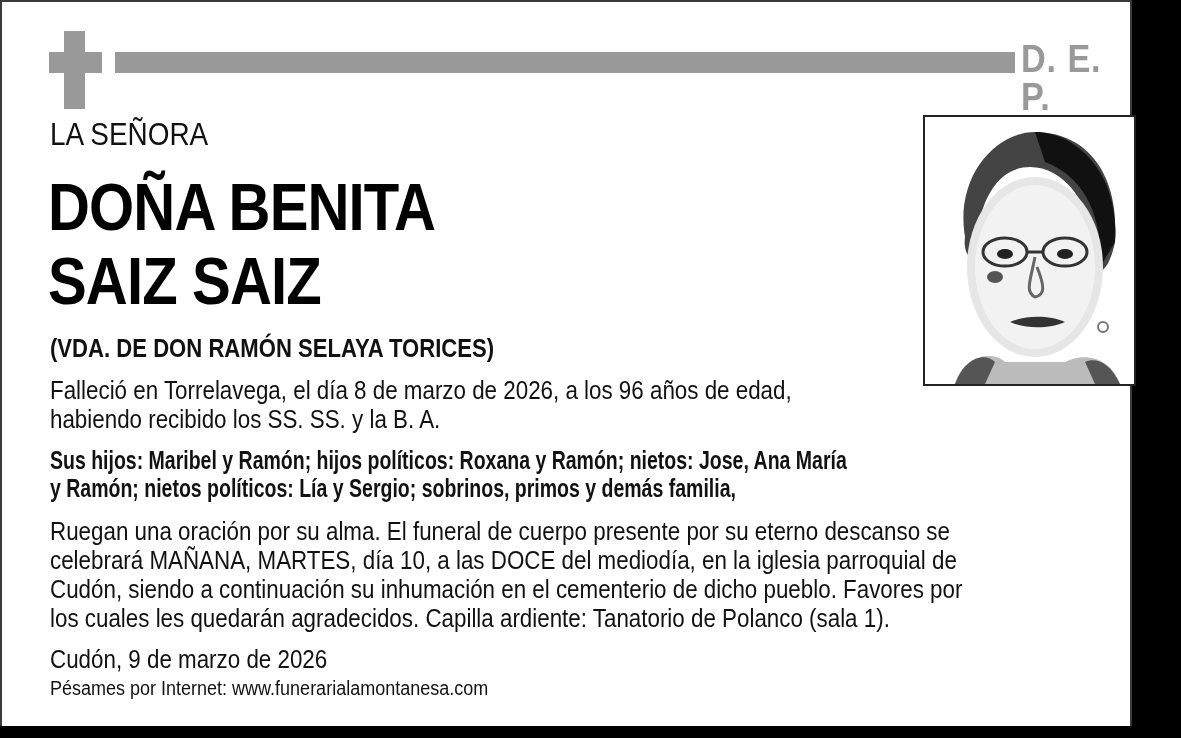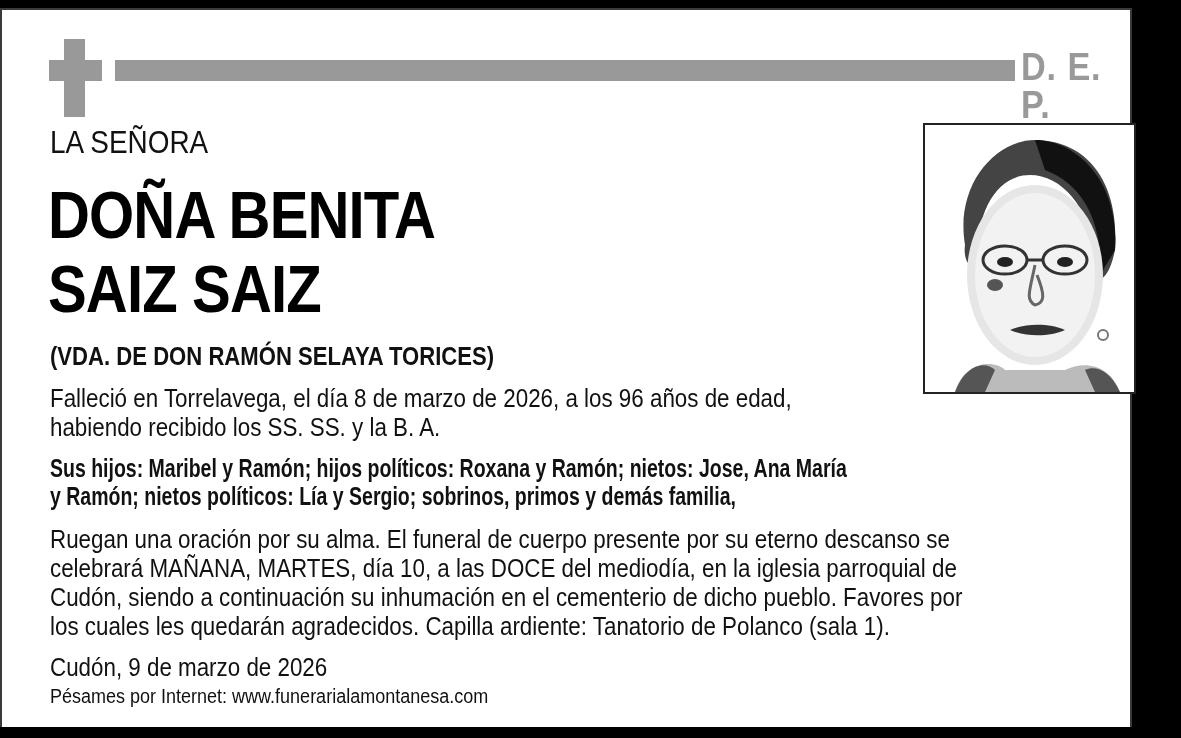--- a/index.html
+++ b/index.html
@@ -10,21 +10,20 @@
       color: #111;
       position: relative;
     }
     .card {
       position: absolute; left: 0; top: 0;
       width: 1132px; height: 726px;
       background: #fff;
       border: 2px solid #3a3a3a;
       border-bottom: none;
       box-sizing: border-box;
-      margin-top: 8px;
     }
     .bottom-bar {
       position: absolute; left: 0; top: 727px; width: 1181px; height: 11px; background: #000;
     }
     .right-edge {
       position: absolute; left: 1177px; top: 0; width: 4px; height: 727px; background: #000;
     }
     
     .cross { position: absolute; left: 47px; top: 29px; width: 53px; height: 78px; }
     .cross .v { position: absolute; left: 15px; top: 0; width: 21px; height: 78px; background: #999; }

